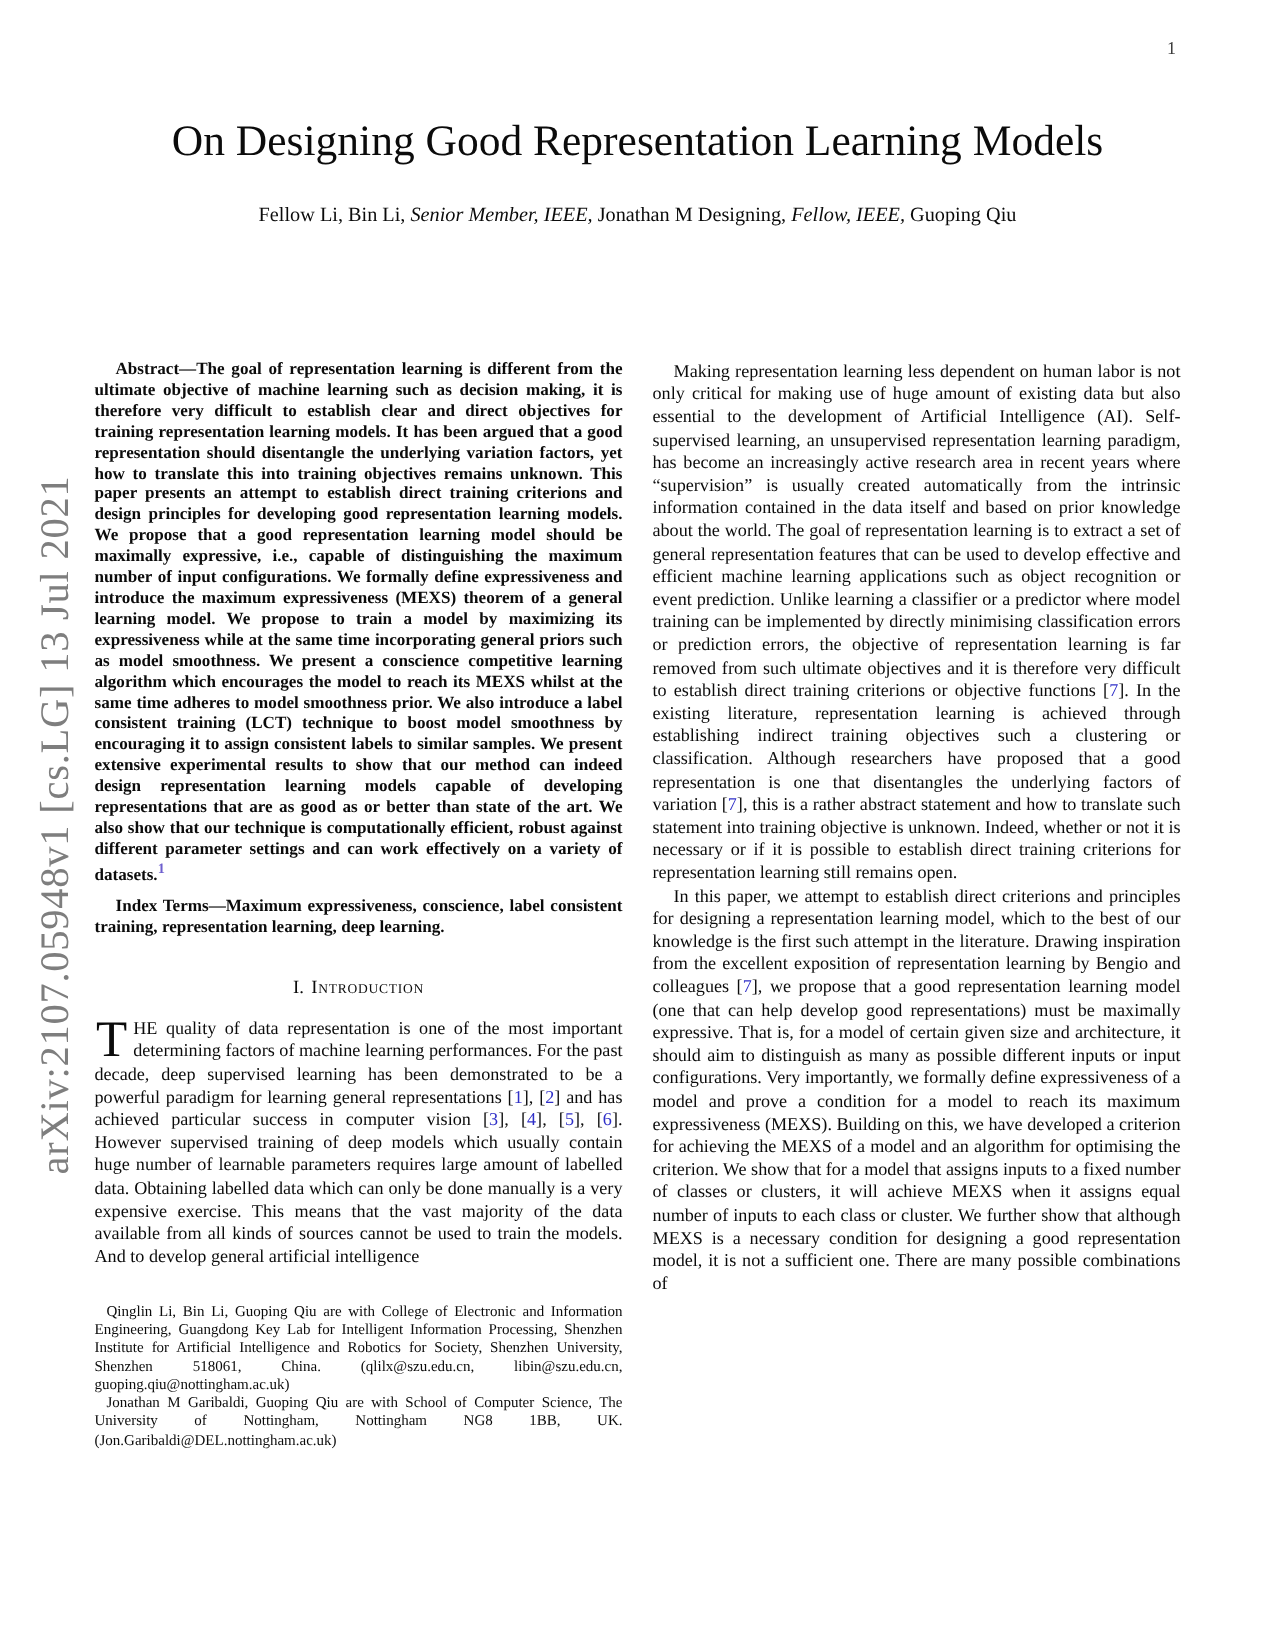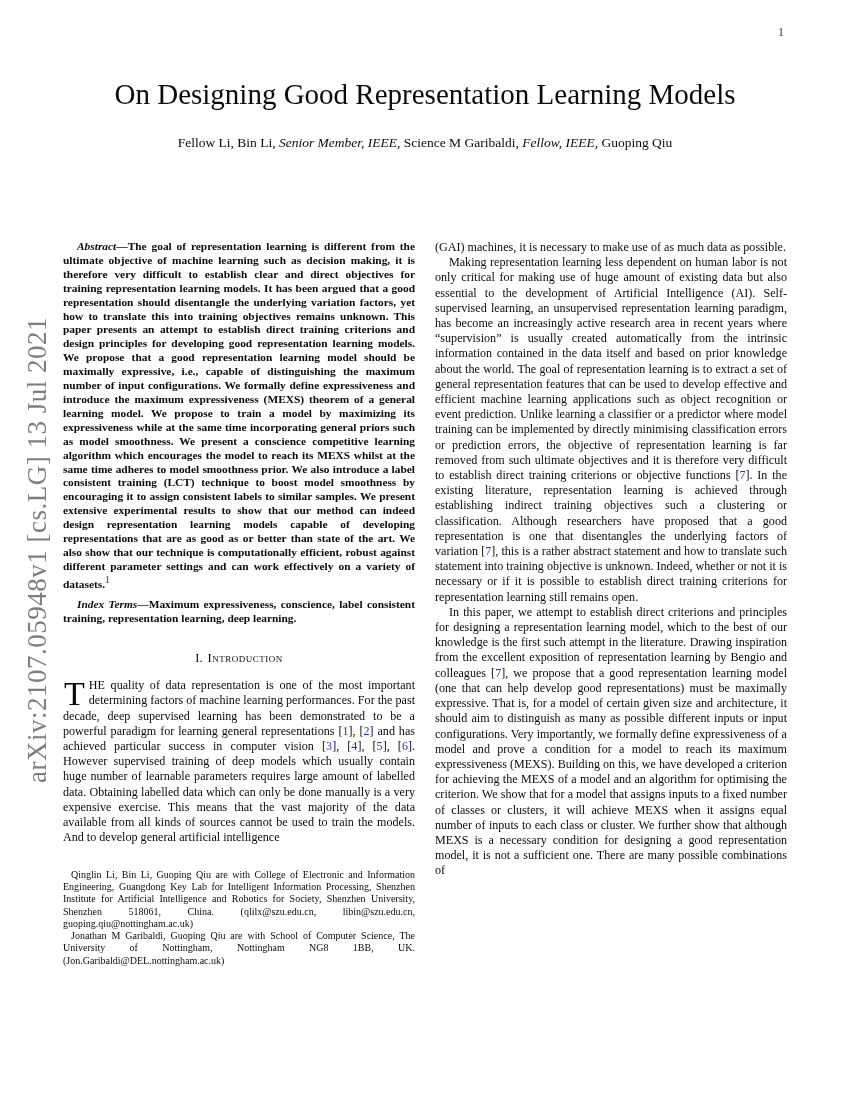--- a/index.html
+++ b/index.html
@@ -17,21 +17,21 @@
   }
   .header { padding-top:60px; text-align:center; }
   .title { font-size:29px; font-weight:normal; line-height:37px; max-width:630px; margin:16px auto; }
   .authors { margin-top:22px; font-size:13.5px; }
   .authors .it { font-style:italic; }
   .columns { position:absolute; top:240px; left:63px; width:724px; height:860px; display:flex; gap:20px; }
   .col { width:352px; text-align:justify; }
   .col-left { display:flex; flex-direction:column; height:794px; }
   p.abs { font-weight:bold; font-size:11.4px; line-height:13.9px; text-indent:14px; }
   p.idx { margin-top:7px; font-weight:bold; font-size:11.4px; line-height:13.9px; text-indent:14px; }
-  .abs-label, .idx-label { font-style:italic; }
+  .abs-label, .idx-label { }
   .sec-heading { margin-top:25px; margin-bottom:12px; text-align:center; font-size:12.5px; }
   .sec-num { margin-right:5px; }
   .sc { font-variant:small-caps; letter-spacing:0.5px; }
   p.body { font-size:12.1px; line-height:15.2px; }
   p.indent { text-indent:14px; }
   p.dropcap::first-letter { float:left; font-size:34px; line-height:27px; padding:2px 4px 0 1px; }
   .footnotes { margin-top:auto; padding-bottom:67px; font-size:10px; line-height:12.3px; }
   .footnotes p { text-indent:8px; }
   .cite { color:#2F2FC8; }
   sup.fnmark { color:#6E5FCE; font-weight:bold; }
@@ -41,21 +41,21 @@
 <body>
 
 <div class="page">
 
   <div class="arxiv-strip">arXiv:2107.05948v1  [cs.LG]  13 Jul 2021</div>
 
   <div class="page-number">1</div>
 
   <div class="header">
     <h1 class="title">On Designing Good Representation Learning Models</h1>
-    <div class="authors"><span>Fellow Li, Bin Li, </span><span class="it">Senior Member, IEEE,</span><span> Science M Garibaldi, </span><span class="it">Fellow, IEEE,</span><span> Guoping Qiu</span></div>
+    <div class="authors"><span>Fellow Li, Bin Li, </span><span class="it">Senior Member, IEEE,</span><span> Jonathan M Designing, </span><span class="it">Fellow, IEEE,</span><span> Guoping Qiu</span></div>
   </div>
 
   <div class="columns">
 
     <div class="col col-left">
       <p class="abs">
         <span class="abs-label">Abstract</span><span>—The goal of representation learning is different from the ultimate objective of machine learning such as decision making, it is therefore very difficult to establish clear and direct objectives for training representation learning models. It has been argued that a good representation should disentangle the underlying variation factors, yet how to translate this into training objectives remains unknown. This paper presents an attempt to establish direct training criterions and design principles for developing good representation learning models. We propose that a good representation learning model should be maximally expressive, i.e., capable of distinguishing the maximum number of input configurations. We formally define expressiveness and introduce the maximum expressiveness (MEXS) theorem of a general learning model. We propose to train a model by maximizing its expressiveness while at the same time incorporating general priors such as model smoothness. We present a conscience competitive learning algorithm which encourages the model to reach its MEXS whilst at the same time adheres to model smoothness prior. We also introduce a label consistent training (LCT) technique to boost model smoothness by encouraging it to assign consistent labels to similar samples. We present extensive experimental results to show that our method can indeed design representation learning models capable of developing representations that are as good as or better than state of the art. We also show that our technique is computationally efficient, robust against different parameter settings and can work effectively on a variety of datasets.</span><sup class="fnmark">1</sup>
       </p>
 
       <p class="idx">
@@ -68,19 +68,18 @@
 
       <p class="body dropcap">THE quality of data representation is one of the most important determining factors of machine learning performances. For the past decade, deep supervised learning has been demonstrated to be a powerful paradigm for learning general representations [<span class="cite">1</span>], [<span class="cite">2</span>] and has achieved particular success in computer vision [<span class="cite">3</span>], [<span class="cite">4</span>], [<span class="cite">5</span>], [<span class="cite">6</span>]. However supervised training of deep models which usually contain huge number of learnable parameters requires large amount of labelled data. Obtaining labelled data which can only be done manually is a very expensive exercise. This means that the vast majority of the data available from all kinds of sources cannot be used to train the models. And to develop general artificial intelligence</p>
 
       <div class="footnotes">
         <p>Qinglin Li, Bin Li, Guoping Qiu are with College of Electronic and Information Engineering, Guangdong Key Lab for Intelligent Information Processing, Shenzhen Institute for Artificial Intelligence and Robotics for Society, Shenzhen University, Shenzhen 518061, China. (qlilx@szu.edu.cn, libin@szu.edu.cn, guoping.qiu@nottingham.ac.uk)</p>
         <p>Jonathan M Garibaldi, Guoping Qiu are with School of Computer Science, The University of Nottingham, Nottingham NG8 1BB, UK. (Jon.Garibaldi@DEL.nottingham.ac.uk)</p>
       </div>
     </div>
 
     <div class="col col-right">
-      <p class="body">(GAI) machines, it is necessary to make use of as much data as possible.</p>
       <p class="body indent">Making representation learning less dependent on human labor is not only critical for making use of huge amount of existing data but also essential to the development of Artificial Intelligence (AI). Self-supervised learning, an unsupervised representation learning paradigm, has become an increasingly active research area in recent years where “supervision” is usually created automatically from the intrinsic information contained in the data itself and based on prior knowledge about the world. The goal of representation learning is to extract a set of general representation features that can be used to develop effective and efficient machine learning applications such as object recognition or event prediction. Unlike learning a classifier or a predictor where model training can be implemented by directly minimising classification errors or prediction errors, the objective of representation learning is far removed from such ultimate objectives and it is therefore very difficult to establish direct training criterions or objective functions [<span class="cite">7</span>]. In the existing literature, representation learning is achieved through establishing indirect training objectives such a clustering or classification. Although researchers have proposed that a good representation is one that disentangles the underlying factors of variation [<span class="cite">7</span>], this is a rather abstract statement and how to translate such statement into training objective is unknown. Indeed, whether or not it is necessary or if it is possible to establish direct training criterions for representation learning still remains open.</p>
       <p class="body indent">In this paper, we attempt to establish direct criterions and principles for designing a representation learning model, which to the best of our knowledge is the first such attempt in the literature. Drawing inspiration from the excellent exposition of representation learning by Bengio and colleagues [<span class="cite">7</span>], we propose that a good representation learning model (one that can help develop good representations) must be maximally expressive. That is, for a model of certain given size and architecture, it should aim to distinguish as many as possible different inputs or input configurations. Very importantly, we formally define expressiveness of a model and prove a condition for a model to reach its maximum expressiveness (MEXS). Building on this, we have developed a criterion for achieving the MEXS of a model and an algorithm for optimising the criterion. We show that for a model that assigns inputs to a fixed number of classes or clusters, it will achieve MEXS when it assigns equal number of inputs to each class or cluster. We further show that although MEXS is a necessary condition for designing a good representation model, it is not a sufficient one. There are many possible combinations of</p>
     </div>
 
   </div>
 </div>
 
 </body></html>

